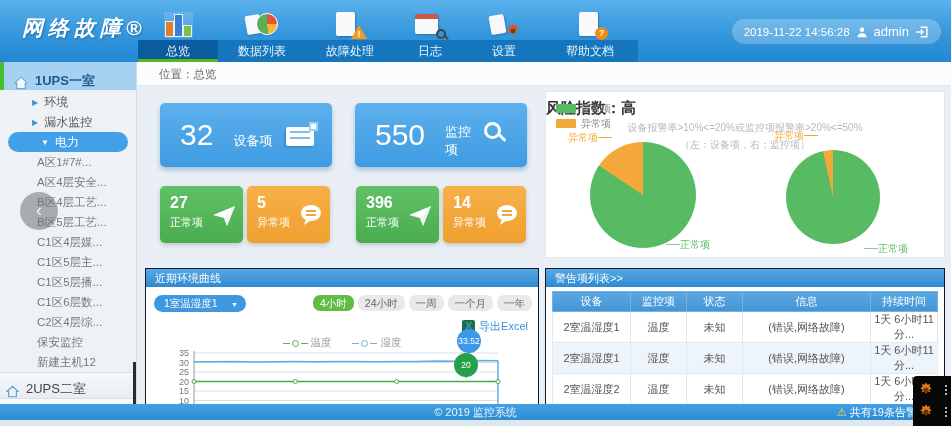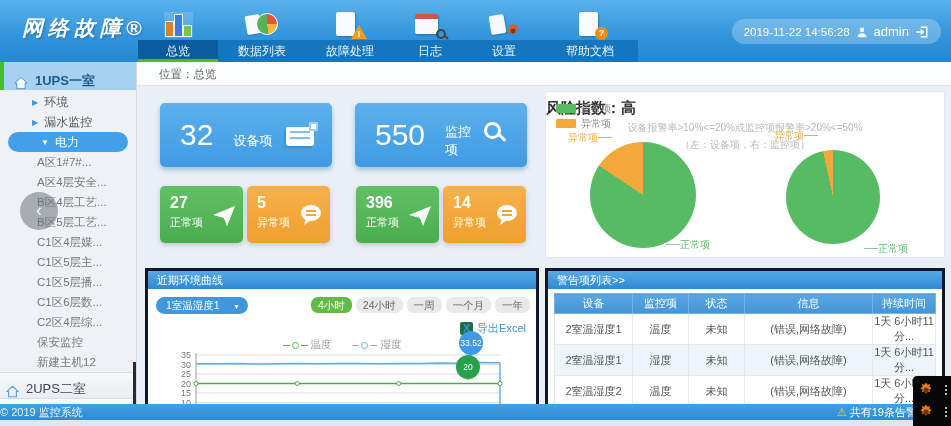--- a/index.html
+++ b/index.html
@@ -89,21 +89,21 @@
         transform:rotate(45deg);right:-9px;bottom:-3px;border-radius:2px}
 
   .scard{position:absolute;width:83px;height:57px;border-radius:5px;color:#fff;cursor:pointer;
         padding:8px 0 0 10px;box-shadow:0 2px 4px rgba(60,90,60,.25)}
   .scard.green{background:linear-gradient(#60c065,#4aad4f)}
   .scard.orange{background:linear-gradient(#f7b04a,#efa02e)}
   .scard .num{font-size:16px;font-weight:bold}
   .scard .lbl{font-size:11px;margin-top:3px}
   .scard svg{position:absolute;right:7px;top:18px}
 
-  .panel{position:absolute;background:#fff;border:3px solid #0f172a}
+  .panel{position:absolute;background:#fff;border:1px solid #0f172a}
   .phead{height:18px;line-height:18px;background:linear-gradient(#56a8e6,#2f8ad2);
         color:#fff;font-size:11px;padding-left:9px;cursor:pointer}
 
   
   .risk{position:absolute;left:408px;top:29px;width:400px;height:167px;background:#fff;
         border:1px solid #dfe8f0}
   .risk .ttl{text-align:left;font-size:15px;font-weight:bold;color:#333;margin-top:7px}
   .risk .sub{text-align:center;font-size:10px;color:#b3bac0;margin-top:3px}
   .rleg{position:absolute;left:10px;top:9px;font-size:10px;color:#888}
   .rleg div{display:flex;align-items:center;height:15px}
@@ -142,21 +142,21 @@
   .alerts table{width:calc(100% - 12px);margin:4px 6px;border-collapse:collapse;font-size:11px}
   .alerts th{background:linear-gradient(#5aa8e2,#4493d4);color:#fff;font-weight:normal;height:20px;
         border:1px solid #76b3e4}
   .alerts td{height:19px;text-align:center;color:#555;border:1px solid #e0e8f0}
   .alerts tr:nth-child(even) td{background:#edf4fa}
   .alerts tbody tr{cursor:pointer}
 
   
   .foot{position:absolute;left:0;bottom:6px;height:16px;width:100%;
         background:linear-gradient(#44a0e4,#2d8bd2);color:#eaf4fc;font-size:11px;
-        line-height:16px;text-align:left}
+        line-height:16px;text-align:center}
   .foot .warnbox{position:absolute;right:34px;top:0;color:#fff}
   .foot .warnbox i{color:#ffd24a;font-style:normal;margin-right:3px}
   .bstrip{position:absolute;left:0;bottom:0;height:6px;width:100%;background:#dfe7ee}
 
   .recorder{position:absolute;right:0;bottom:0;width:38px;height:50px;background:#070707;
         border-top-left-radius:4px;z-index:5;display:flex;flex-direction:column;
         justify-content:space-around;padding:3px 4px}
   .recrow{display:flex;align-items:center;justify-content:space-between}
   .dots i{display:block;width:2px;height:2px;background:#b9b9b9;margin:2px 0}
 </style>

